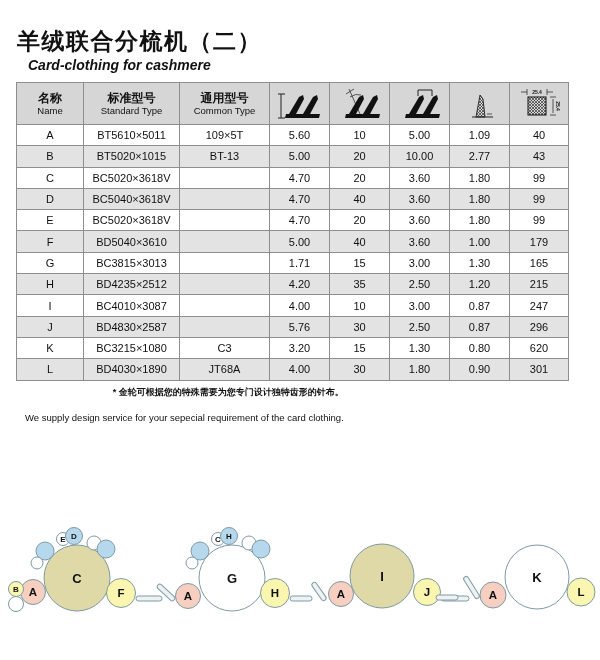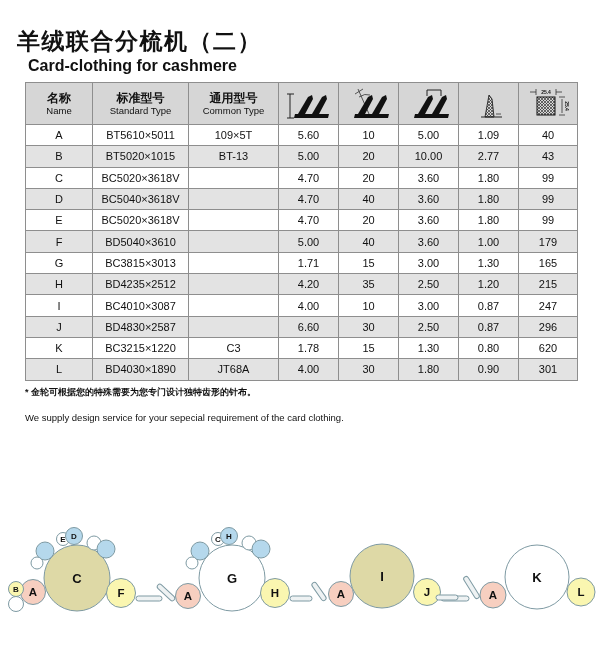--- a/index.html
+++ b/index.html
@@ -2,39 +2,39 @@
 <html><head>
 <meta charset="utf-8">
 <style>
   html,body{margin:0;padding:0;}
   body{
     width:600px;height:660px;position:relative;background:#ffffff;
     font-family:"Liberation Sans", sans-serif;color:#111;
     -webkit-font-smoothing:antialiased;
   }
   .title{position:absolute;left:17px;top:26px;font-size:23px;font-weight:bold;letter-spacing:1.5px;}
-  .subtitle{position:absolute;left:28px;top:57px;font-size:16px;font-weight:bold;}
+  .subtitle{position:absolute;left:28px;top:57px;font-size:14px;font-weight:bold;font-style:italic;}
 
   table.spec{
-    position:absolute;left:25px;top:82px;width:552px;
+    position:absolute;left:16px;top:82px;width:552px;
     border-collapse:collapse;table-layout:fixed;
   }
   table.spec th, table.spec td{
     border:1px solid #8e8e8e;text-align:center;vertical-align:middle;padding:0;
   }
   table.spec thead th{background:#d6d6d6;height:41px;}
   .hdr-cn{display:block;font-size:12px;font-weight:bold;line-height:14px;}
   .hdr-en{display:block;font-size:9.5px;font-weight:normal;line-height:11px;}
   table.spec tbody td{height:20.3px;font-size:11px;background:#ffffff;}
   table.spec tbody tr.alt td{background:#e3e3e3;}
   .icon-th svg{display:block;margin:0 auto;}
   .dimtext{font-size:5px;fill:#111;font-weight:bold;}
 
   .footnote{position:absolute;left:25px;top:387px;}
-  .fn-cn{font-size:9px;font-weight:bold;line-height:11px;}
+  .fn-cn{font-size:9px;font-weight:bold;line-height:11px;text-align:right;}
   .fn-en{font-size:9.5px;font-weight:normal;line-height:11px;margin-top:14px;}
 
   .machines{position:absolute;left:0;top:520px;}
   .machines circle{stroke:#7e9aa3;stroke-width:1;}
   .khaki{fill:#ded9a6;}
   .pink{fill:#f7cfc0;}
   .yellow{fill:#faf6b0;}
   .blue{fill:#b5d8ec;}
   .whitec{fill:#ffffff;}
   .bar{fill:#eef2f3;stroke:#7e9aa3;stroke-width:1;}
@@ -225,31 +225,31 @@
       <td>4.00</td>
       <td>10</td>
       <td>3.00</td>
       <td>0.87</td>
       <td>247</td>
     </tr>
     <tr class="alt">
       <td>J</td>
       <td>BD4830×2587</td>
       <td></td>
-      <td>6.60</td>
+      <td>5.76</td>
       <td>30</td>
       <td>2.50</td>
       <td>0.87</td>
       <td>296</td>
     </tr>
     <tr>
       <td>K</td>
-      <td>BC3215×1220</td>
+      <td>BC3215×1080</td>
       <td>C3</td>
-      <td>1.78</td>
+      <td>3.20</td>
       <td>15</td>
       <td>1.30</td>
       <td>0.80</td>
       <td>620</td>
     </tr>
     <tr class="alt">
       <td>L</td>
       <td>BD4030×1890</td>
       <td>JT68A</td>
       <td>4.00</td>

